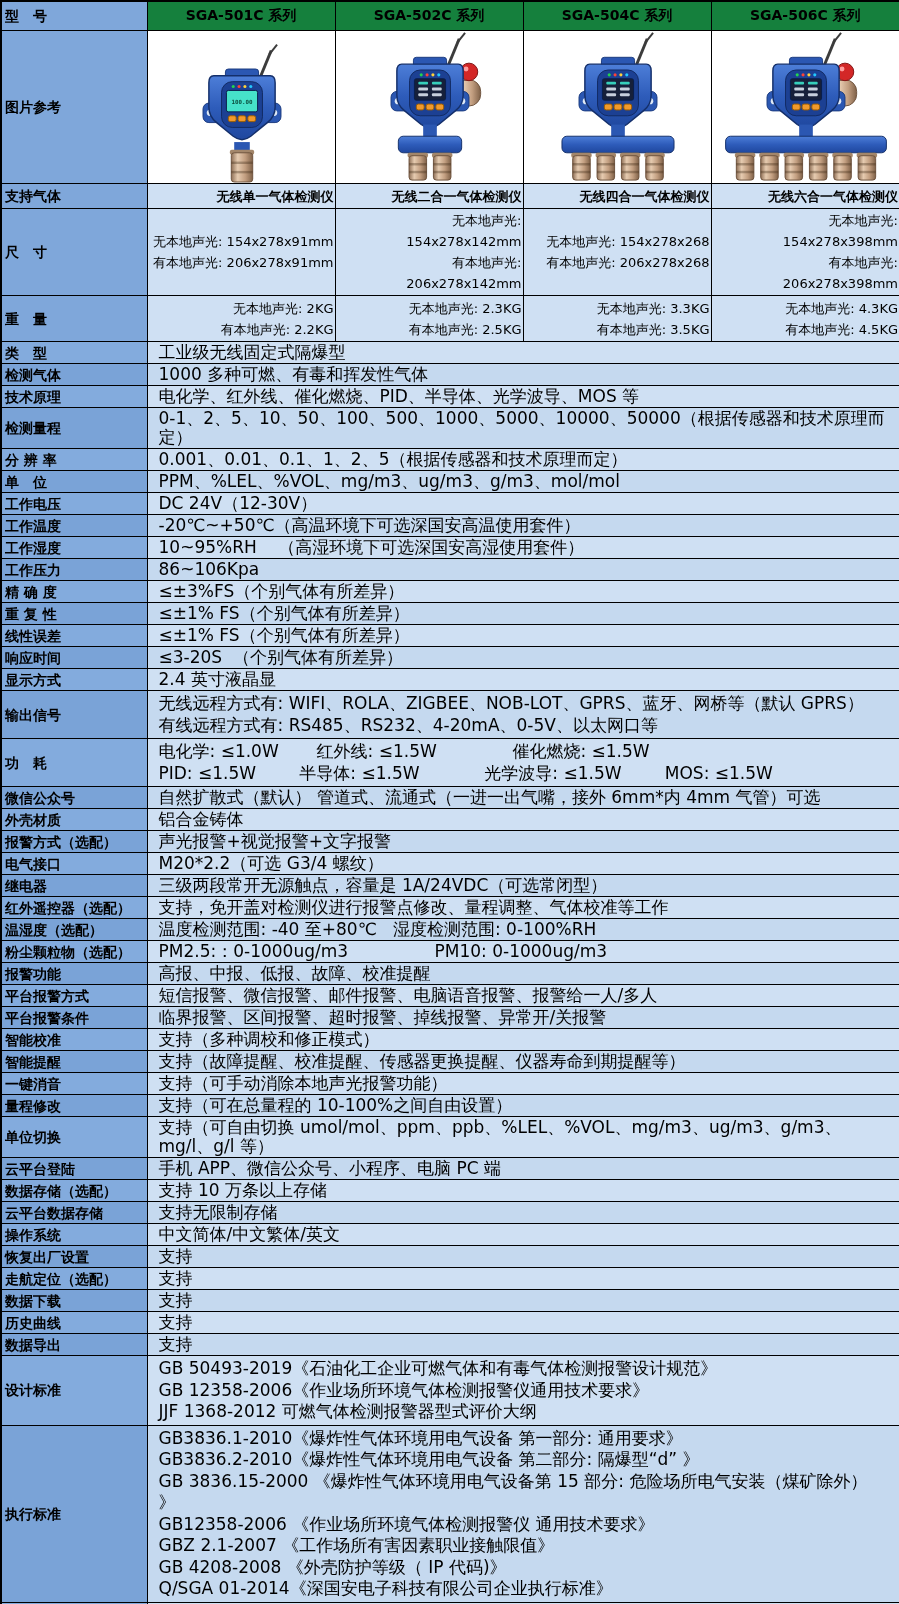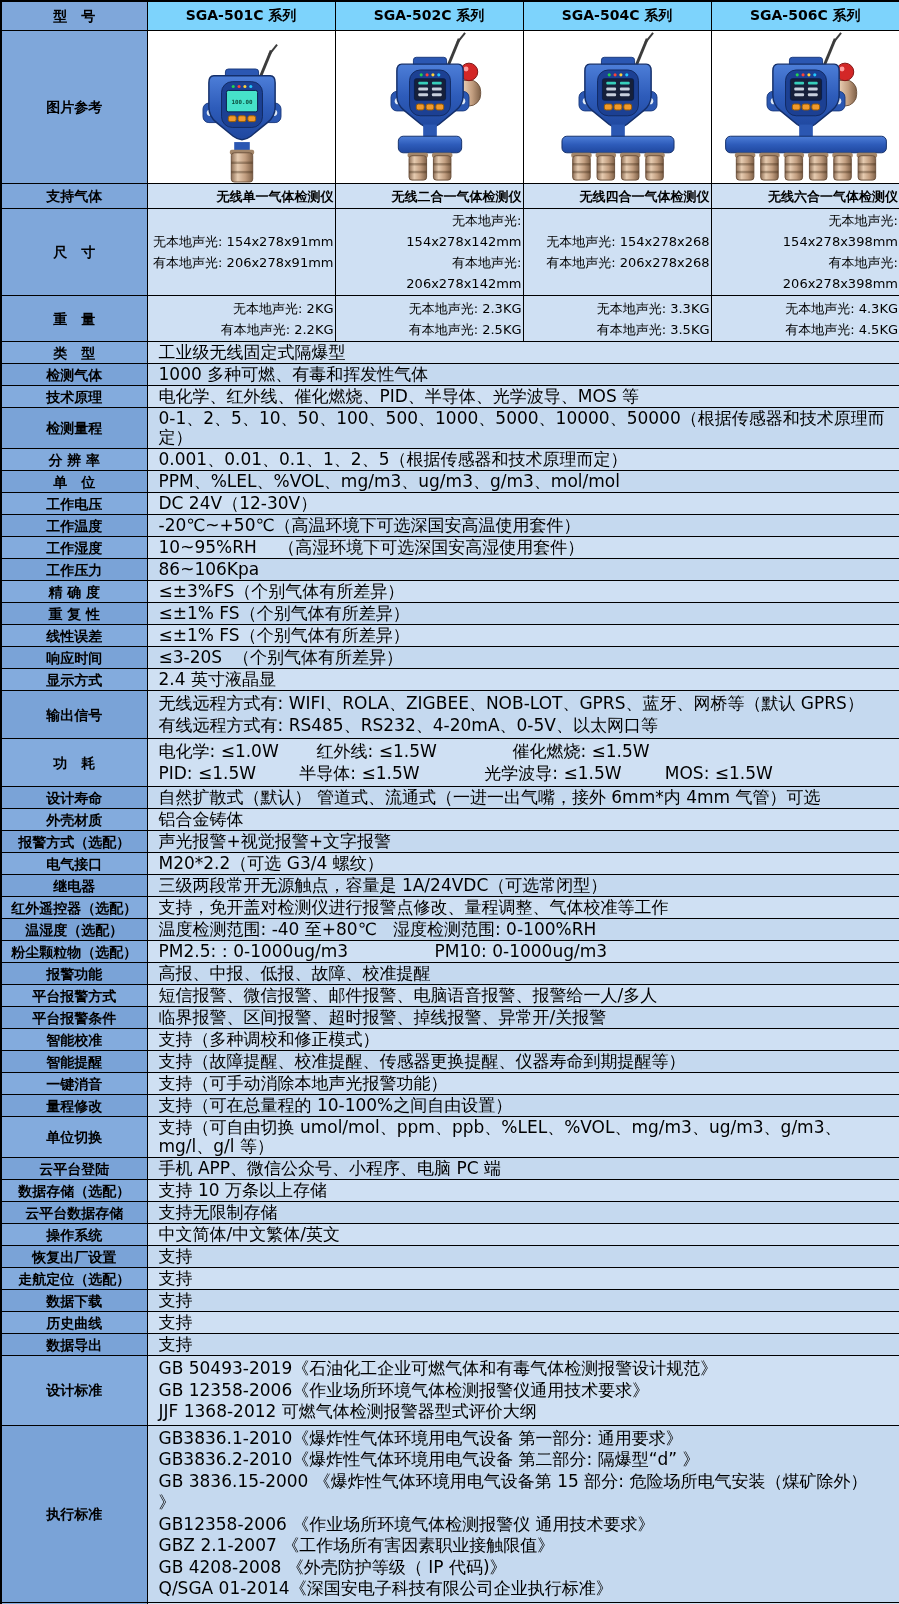--- a/index.html
+++ b/index.html
@@ -1,20 +1,20 @@
 <!DOCTYPE html>
 <html><head>
 <meta charset="utf-8">
 <style>
   html,body{margin:0;padding:0;background:#ffffff;}
   body{width:899px;font-family:"DejaVu Sans","Liberation Sans",sans-serif;color:#000;}
   table{border-collapse:collapse;table-layout:fixed;width:899px;border:2px solid #000;}
   th,td{border:1px solid #000;overflow:hidden;vertical-align:middle;}
-  th.lbl{background:#7FA7DA;font-weight:bold;font-size:14px;text-align:center;padding:1px 3px;line-height:18px;}
-  .model-cell{background:#7dd3fc;font-weight:bold;font-size:14px;text-align:center;height:26px;}
+  th.lbl{background:#7FA7DA;font-weight:bold;font-size:14px;text-align:left;padding:1px 3px;line-height:18px;}
+  .model-cell{background:#15803d;font-weight:bold;font-size:14px;text-align:center;height:26px;}
   .img-cell{background:#ffffff;height:152px;padding:0;text-align:center;}
   .center-val{background:#CFE0F3;text-align:right;white-space:pre-wrap;font-size:13px;line-height:21px;}
   .support-val{font-weight:bold;height:22px;}
   .two-line{height:43px;}
   .spec-val{background:#CFE0F3;text-align:left;white-space:pre-wrap;font-size:17px;line-height:19px;padding:1px 11px;}
   .spec-val.multi{line-height:21.5px;padding:2px 11px;}
   tbody.specs tr:nth-child(odd) th.lbl{background:#83ABDD;}
   tbody.specs tr:nth-child(odd) td.spec-val{background:#CFE0F3;}
   tbody.specs tr:nth-child(even) th.lbl{background:#7AA3D7;}
   tbody.specs tr:nth-child(even) td.spec-val{background:#C5D9EF;}
@@ -414,21 +414,21 @@
 有线远程方式有: RS485、RS232、4-20mA、0-5V、以太网口等</td>
   </tr>
 
   <tr>
     <th class="lbl">功　耗</th>
     <td class="spec-val multi" colspan="4">电化学: ≤1.0W       红外线: ≤1.5W              催化燃烧: ≤1.5W
 PID: ≤1.5W        半导体: ≤1.5W            光学波导: ≤1.5W        MOS: ≤1.5W</td>
   </tr>
 
   <tr>
-    <th class="lbl">设计寿命</th>
+    <th class="lbl">微信公众号</th>
     <td class="spec-val" colspan="4">自然扩散式（默认） 管道式、流通式（一进一出气嘴，接外 6mm*内 4mm 气管）可选</td>
   </tr>
 
   <tr>
     <th class="lbl">外壳材质</th>
     <td class="spec-val" colspan="4">铝合金铸体</td>
   </tr>
 
   <tr>
     <th class="lbl">报警方式（选配）</th>

